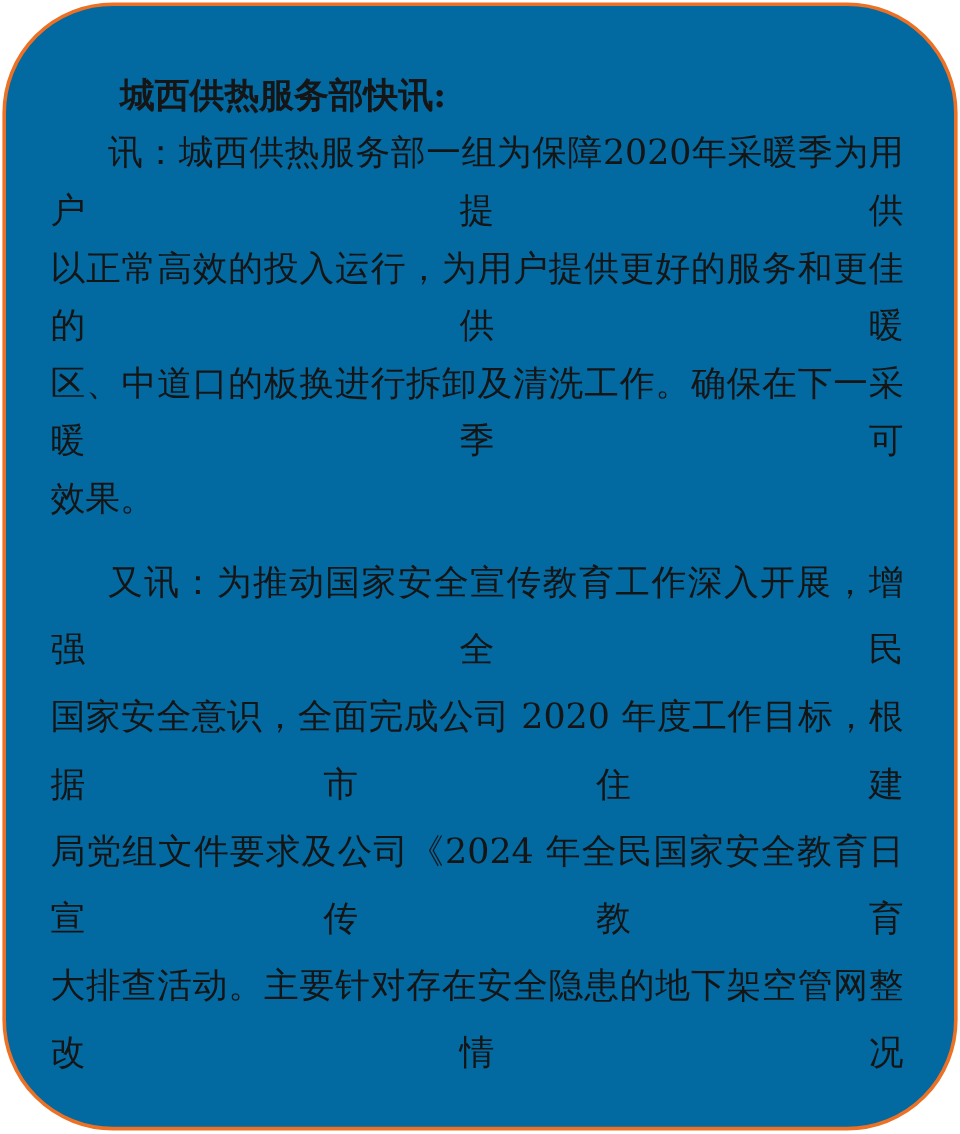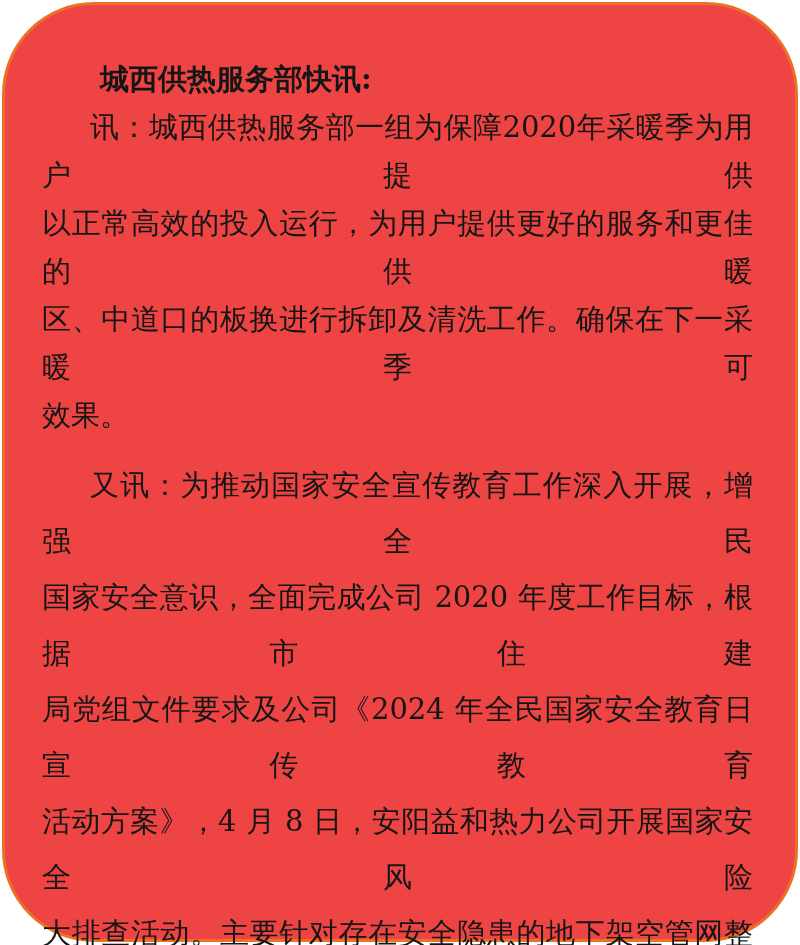--- a/index.html
+++ b/index.html
@@ -16,21 +16,21 @@
     overflow: hidden;
   }
   .sheet {
     position: absolute;
     left: 2px;
     top: 2px;
     right: 2px;
     bottom: 3px;
     border: 3px solid #ED7124;
     border-radius: 92px;
-    background: #ef4444;
+    background: #0369a1;
     box-sizing: border-box;
   }
   .content {
     padding: 50px 42px 0 37px;
   }
   .doc-title {
     font-size: 29px;
     line-height: 48px;
     font-weight: bold;
     text-indent: 58px;
@@ -62,18 +62,17 @@
     <div class="para para-1">
         <div class="tline first">讯：城西供热服务部一组为保障2020年采暖季为用户提供</div>
         <div class="tline">以正常高效的投入运行，为用户提供更好的服务和更佳的供暖</div>
         <div class="tline">区、中道口的板换进行拆卸及清洗工作。确保在下一采暖季可</div>
         <div class="tline last">效果。</div>
       </div>
     <div class="para para-2">
         <div class="tline first">又讯：为推动国家安全宣传教育工作深入开展，增强全民</div>
         <div class="tline">国家安全意识，全面完成公司 2020 年度工作目标，根据市住建</div>
         <div class="tline">局党组文件要求及公司《2024 年全民国家安全教育日宣传教育</div>
-        <div class="tline">活动方案》，4 月 8 日，安阳益和热力公司开展国家安全风险</div>
         <div class="tline">大排查活动。主要针对存在安全隐患的地下架空管网整改情况</div>
       </div>
 
   </div>
 </div>
 
 </body></html>

